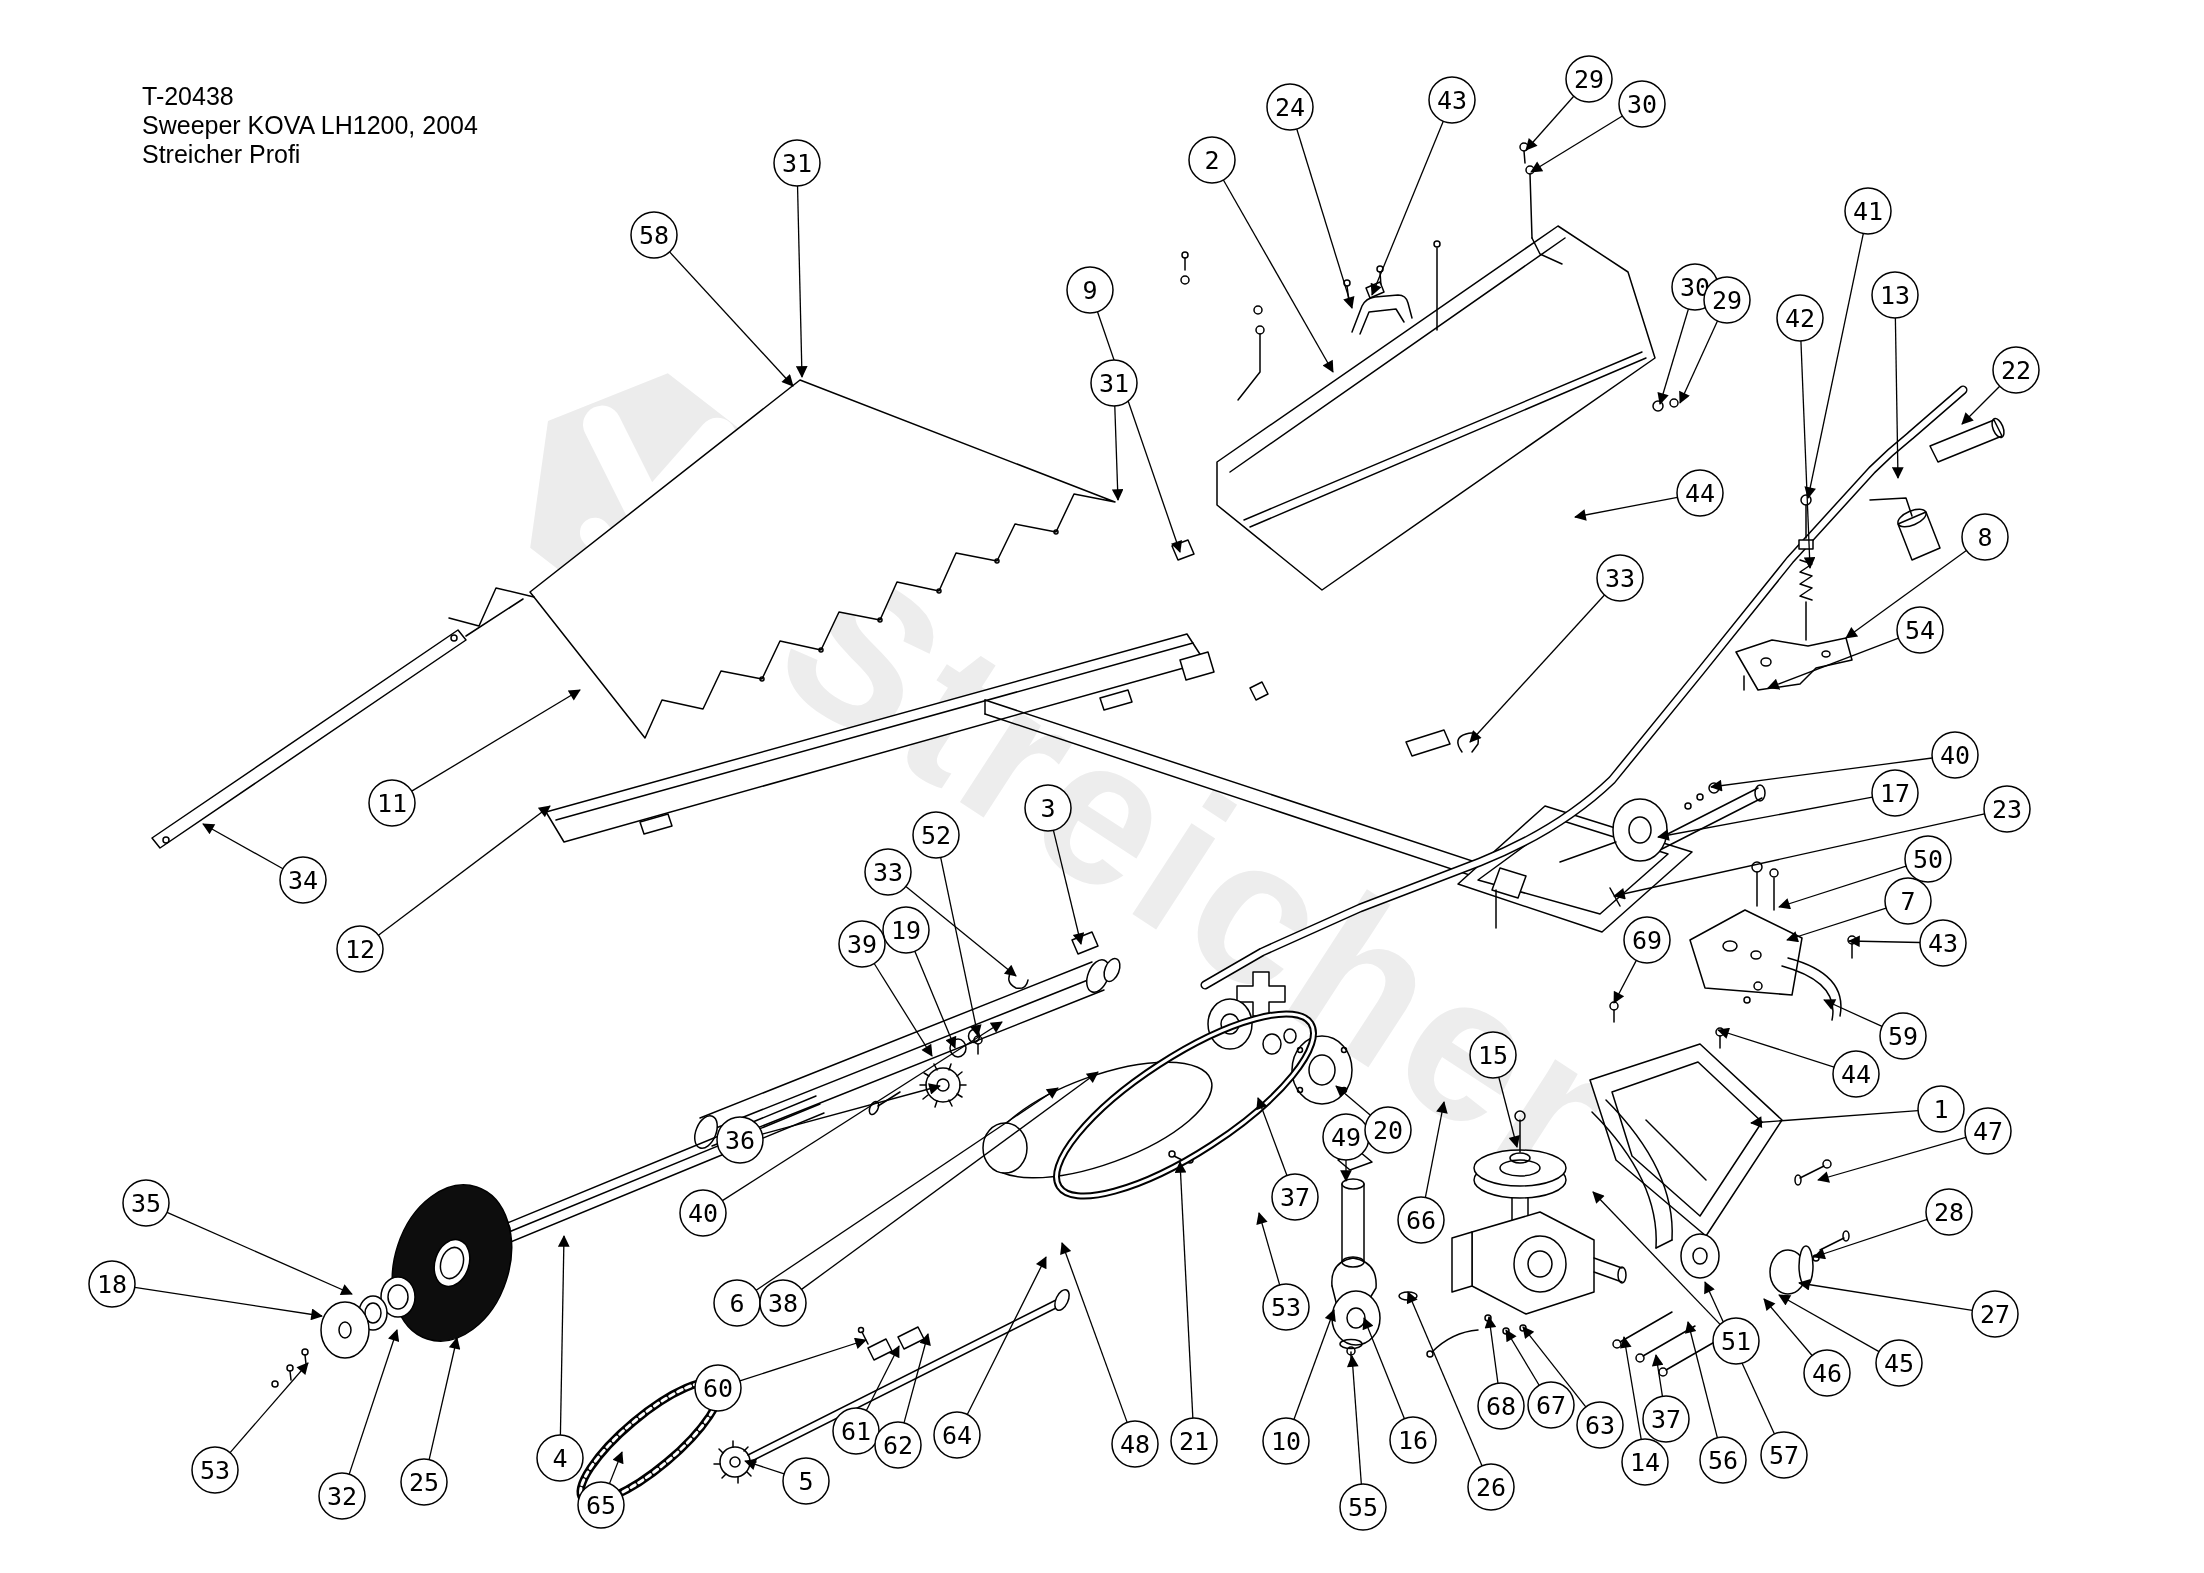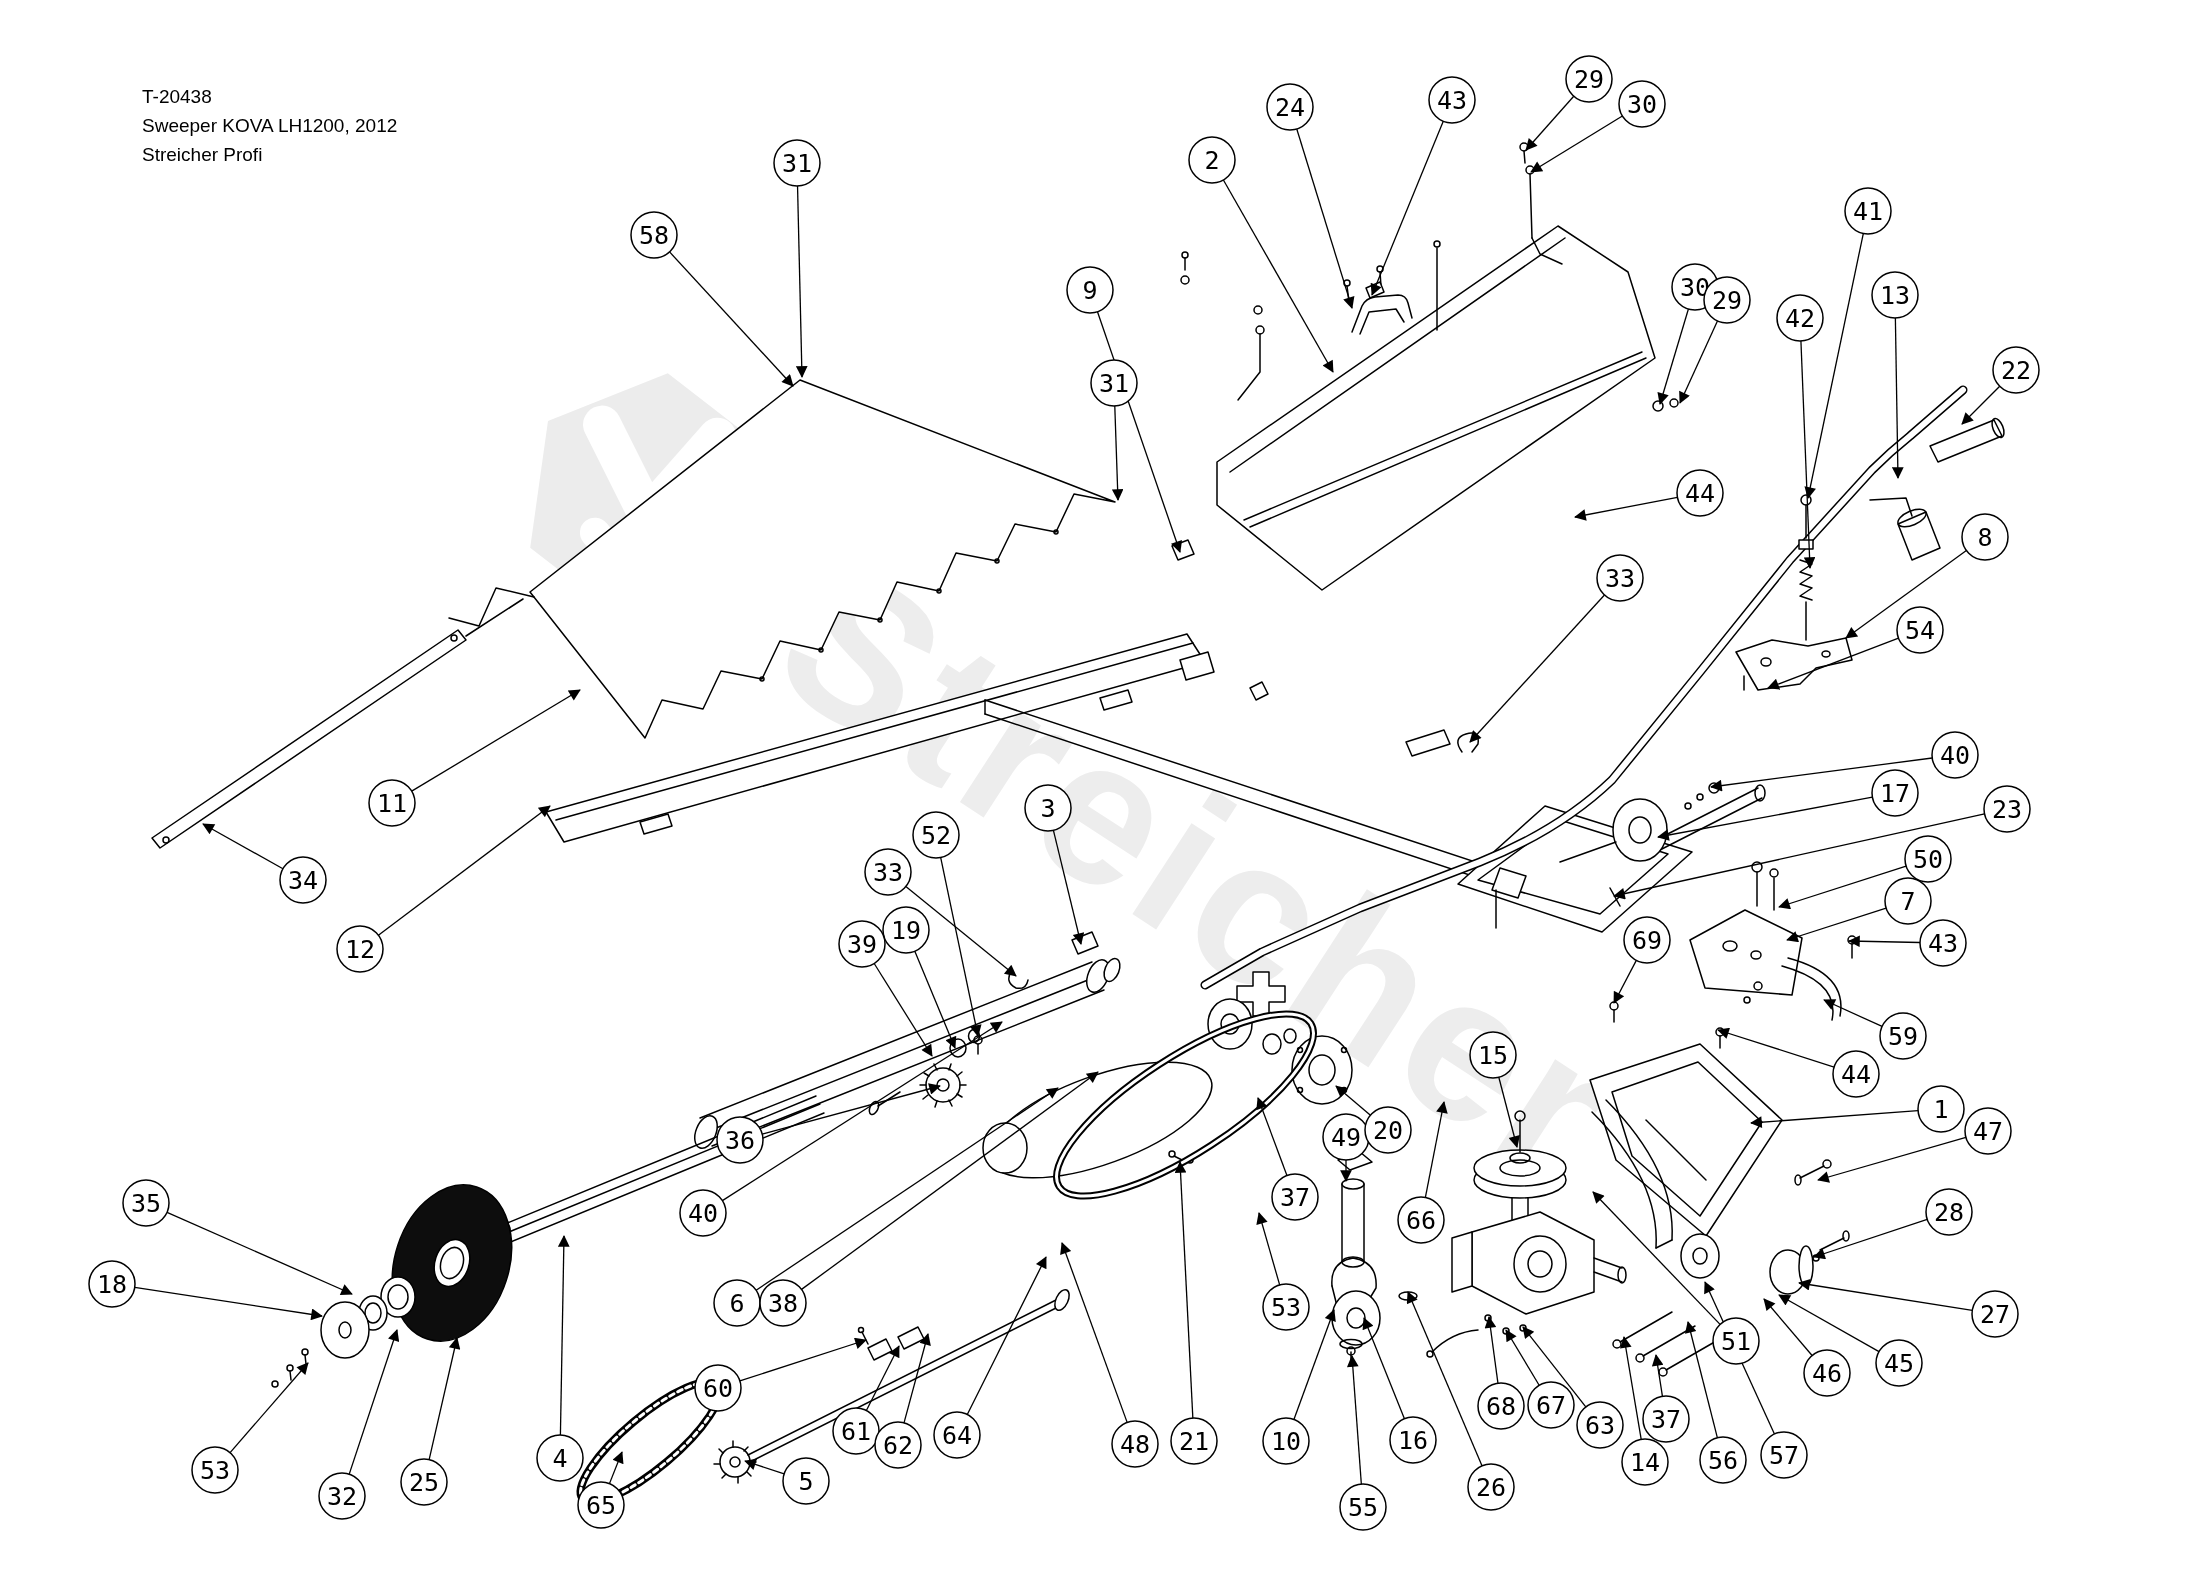--- a/index.html
+++ b/index.html
@@ -1,18 +1,18 @@
 <!DOCTYPE html>
 <html><head>
 <meta charset="utf-8">
 <style>
   html,body{margin:0;padding:0;background:#ffffff;}
   body{width:2204px;height:1573px;position:relative;font-family:"Liberation Sans",sans-serif;overflow:hidden;}
   .stage{position:absolute;left:0;top:0;width:2204px;height:1573px;}
-  .titleblock{position:absolute;left:142px;top:82px;color:#000;font-size:19px;line-height:29px;white-space:nowrap;}
+  .titleblock{position:absolute;left:142px;top:82px;color:#000;font-size:25px;line-height:29px;white-space:nowrap;}
   svg{position:absolute;left:0;top:0;}
   svg text.balloon-num{font-family:"DejaVu Sans Mono",monospace;font-size:25px;fill:#000;}
   svg text.wm{font-family:"Liberation Sans",sans-serif;font-weight:bold;}
 </style>
 </head>
 <body>
 
 <div class="stage">
 
   <svg width="2204" height="1573" viewBox="0 0 2204 1573">
@@ -538,16 +538,16 @@
         <circle cx="1895" cy="793" r="23" fill="#fff" stroke="#000000" stroke-width="1.5"></circle>
         <text x="1895" y="793" text-anchor="middle" dy="8.5" class="balloon-num">17</text>
         <line x1="1932.1952807961673" y1="757.9907828464043" x2="1711" y2="787" stroke="#000000" stroke-width="1.3" marker-end="url(#arw)"></line>
         <circle cx="1955" cy="755" r="23" fill="#fff" stroke="#000000" stroke-width="1.5"></circle>
         <text x="1955" y="755" text-anchor="middle" dy="8.5" class="balloon-num">40</text>
       </g>
   </svg>
 
   <div class="titleblock">
     <div>T-20438</div>
-    <div>Sweeper KOVA LH1200, 2012</div>
+    <div>Sweeper KOVA LH1200, 2004</div>
     <div>Streicher Profi</div>
   </div>
 </div>
 
 </body></html>

